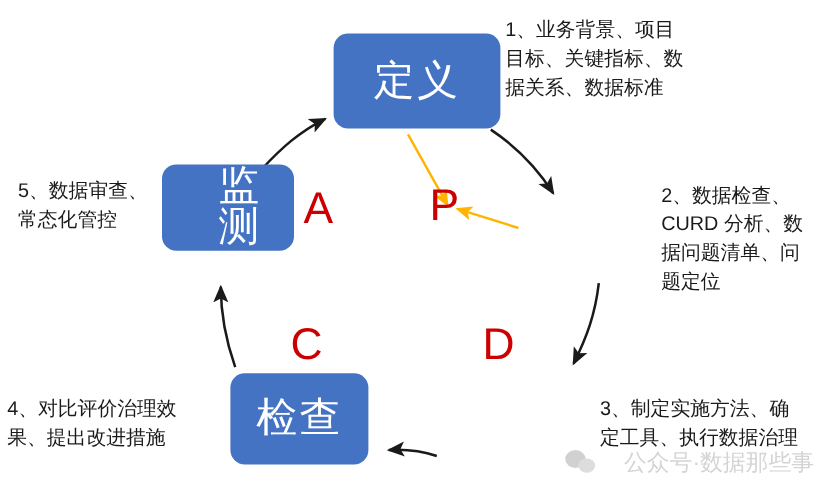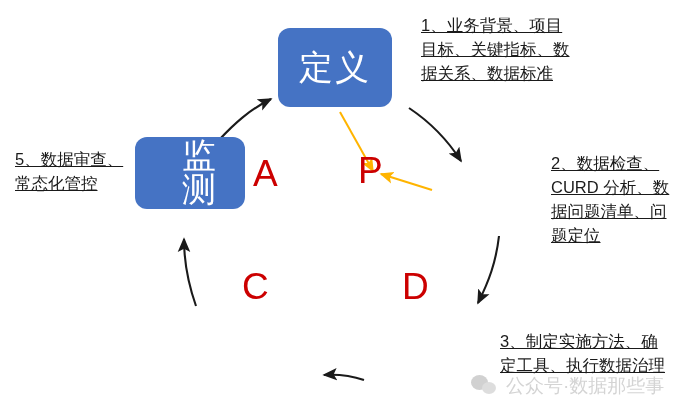--- a/index.html
+++ b/index.html
@@ -42,35 +42,34 @@
     line-height: 1;
     font-family: "Liberation Sans", "DejaVu Sans", sans-serif;
   }
   .note {
     position: absolute;
     color: #1a1a1a;
     font-size: 16.5px;
     line-height: 1.45;
     font-family: "Liberation Sans", "DejaVu Sans", sans-serif;
     white-space: pre-line;
-    text-decoration: underline;
   }
   #arrows {
     position: absolute;
     left: 0;
     top: 0;
     width: 697px;
     height: 410px;
     pointer-events: none;
   }
   .watermark {
     position: absolute;
     display: flex;
     align-items: center;
-    gap: 9px;
+    gap: 23px;
     color: #d2d2d2;
     font-size: 19px;
     font-family: "Liberation Sans", "DejaVu Sans", sans-serif;
     opacity: 0.95;
   }
   .wm-icon {
     width: 26px;
     height: 22px;
     position: relative;
     flex: none;
@@ -113,26 +112,29 @@
 
     <path d="M364,380 C352,376 340,374 324,375" fill="none" stroke="#1a1a1a" stroke-width="2.1" marker-end="url(#ah-black)"></path>
 
     <path d="M196,306 C189,286 184,263 184,239" fill="none" stroke="#1a1a1a" stroke-width="2.1" marker-end="url(#ah-black)"></path>
 
     <path d="M340,112 L373,171" fill="none" stroke="#FFB400" stroke-width="2" marker-end="url(#ah-orange)"></path>
 
     <path d="M432,190 L381,174" fill="none" stroke="#FFB400" stroke-width="2" marker-end="url(#ah-orange)"></path>
   </svg>
 
-  <div class="node" style="left:278px; top:28px; width:114px; height:79px;">
+  <div class="node" style="left:278px; top:28px; width:139px; height:79px;">
     <span class="node-label">定义</span>
   </div>
 
 
 
+  <div class="node" style="left:192px; top:311px; width:115px; height:76px;">
+    <span class="node-label">检查</span>
+  </div>
 
   <div class="node" style="left:135px; top:137px; width:110px; height:72px;padding-left:47px;">
     <span class="node-label">监测</span>
   </div>
 
   <span class="pdca-letter" style="left:358px; top:152px;">P</span>
   <span class="pdca-letter" style="left:402px; top:268px;">D</span>
   <span class="pdca-letter" style="left:242px; top:268px;">C</span>
   <span class="pdca-letter" style="left:253px; top:155px;">A</span>
 
@@ -141,20 +143,22 @@
 据关系、数据标准</div>
 
   <div class="note" style="left:551px; top:152px; width:146px;">2、数据检查、
 CURD 分析、数
 据问题清单、问
 题定位</div>
 
   <div class="note" style="left:500px; top:330px; width:200px;">3、制定实施方法、确
 定工具、执行数据治理</div>
 
+  <div class="note" style="left:6px; top:330px; width:180px;">4、对比评价治理效
+果、提出改进措施</div>
 
   <div class="note" style="left:15px; top:148px; width:135px;">5、数据审查、
 常态化管控</div>
 
   <div class="watermark" style="left:471px; top:373px;">
     <span class="wm-icon">
       <span class="b1"></span>
         <span class="b2"></span>
     </span>
     <span>公众号·数据那些事</span>

